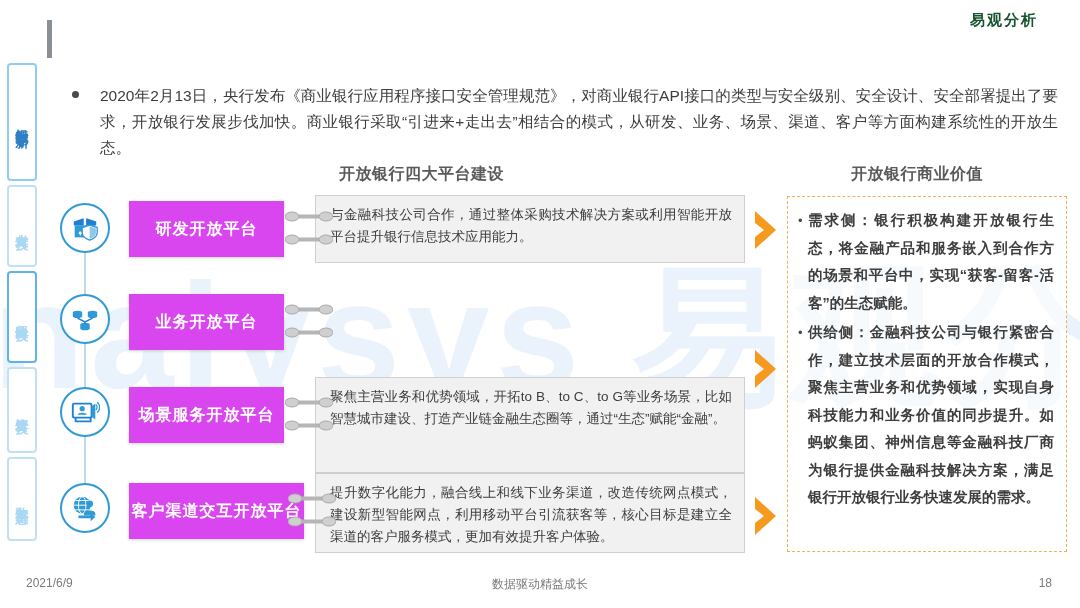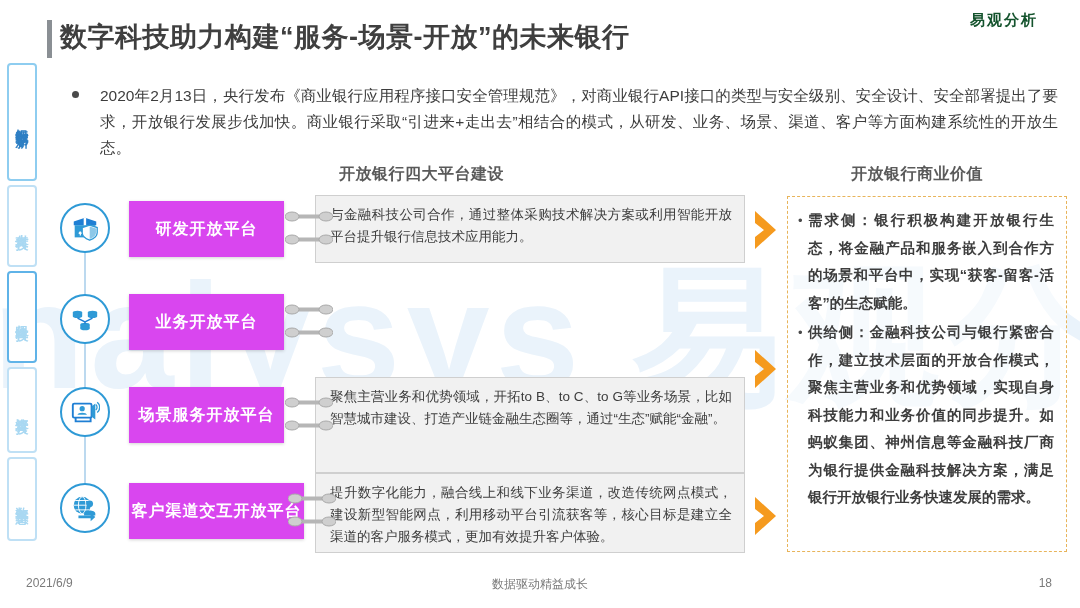--- a/index.html
+++ b/index.html
@@ -139,21 +139,20 @@
 </style>
 </head>
 <body>
 
 <div id="watermark">
   <span>analysys 易观分析</span>
 </div>
 
 <div id="header">
   <div id="title-bar"></div>
-  <div id="page-title">数字科技助力构建“服务-场景-开放”的未来银行</div>
 
   <div id="logo">
     <div id="logo-cn">易观分析</div>
   </div>
 </div>
 
 <div id="sidetabs">
   <div class="side-tab active" style="height:118px">
     <span>银行数字创新</span>
   </div>

